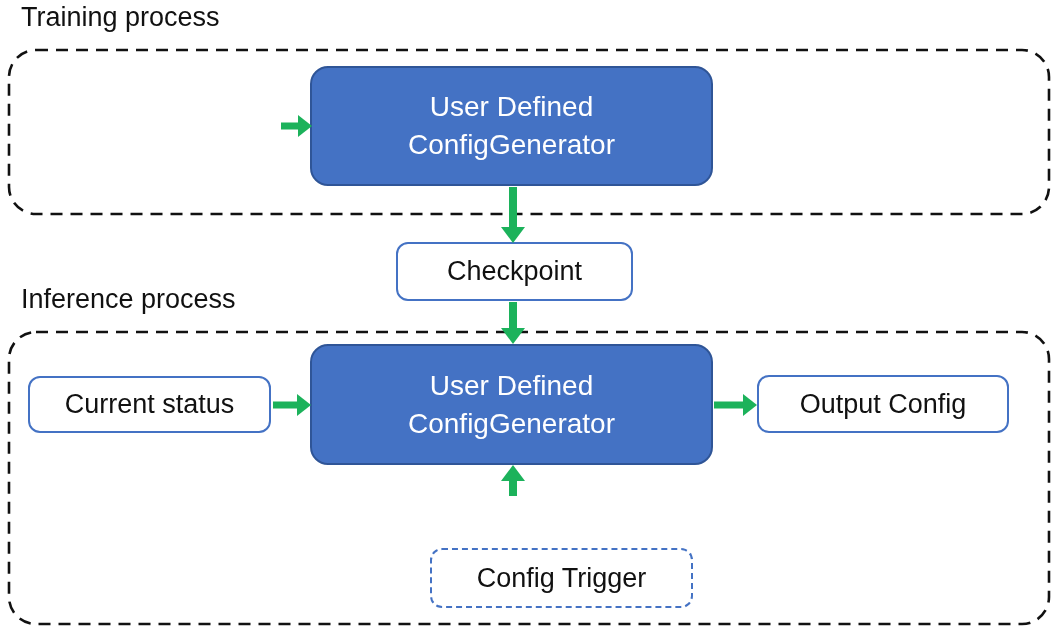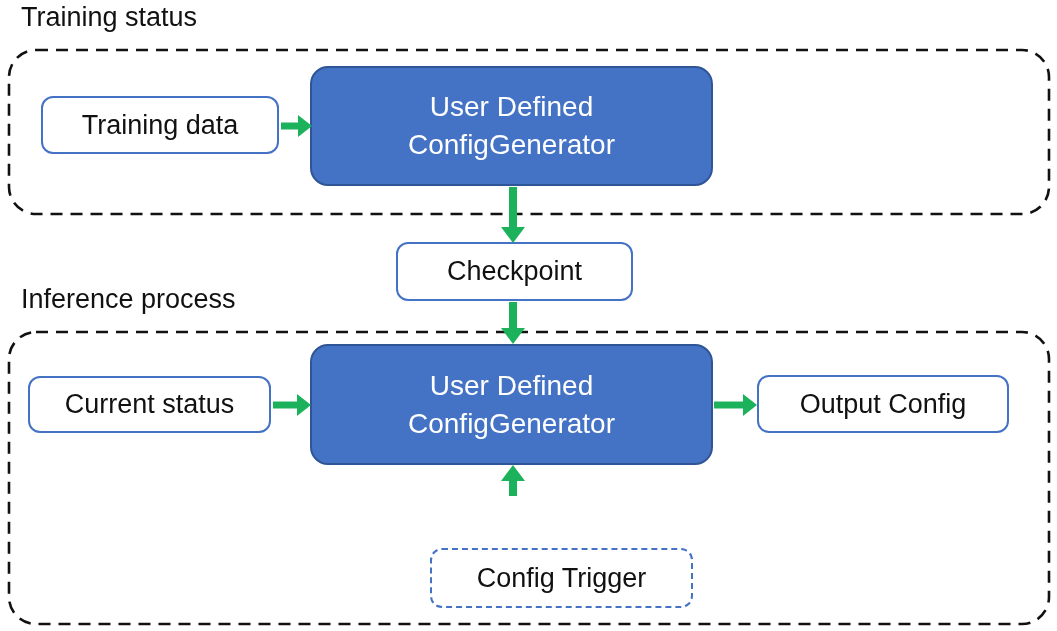--- a/index.html
+++ b/index.html
@@ -97,27 +97,24 @@
 </head>
 <body>
 
 <div id="canvas">
 
   <svg id="bg-layer" class="layer" viewBox="0 0 1057 631" aria-hidden="true">
     <rect class="dashed-rect" x="9" y="50" width="1040" height="164" rx="27" ry="27" stroke-dasharray="12 8"></rect>
     <rect class="dashed-rect" x="9" y="332" width="1040" height="292" rx="27" ry="27" stroke-dasharray="12 8"></rect>
   </svg>
 
-  <div class="section-label" id="training-label">Training status</div>
+  <div class="section-label" id="training-label">Training process</div>
 
   <div class="section-label" id="inference-label">Inference process</div>
 
-  <div class="white-box" id="training-data-box">
-    <span>Training data</span>
-  </div>
 
   <div class="blue-box" id="generator-training-box">
     <span>User Defined</span>
     <span>ConfigGenerator</span>
   </div>
 
   <div class="white-box" id="checkpoint-box">
     <span>Checkpoint</span>
   </div>
 

